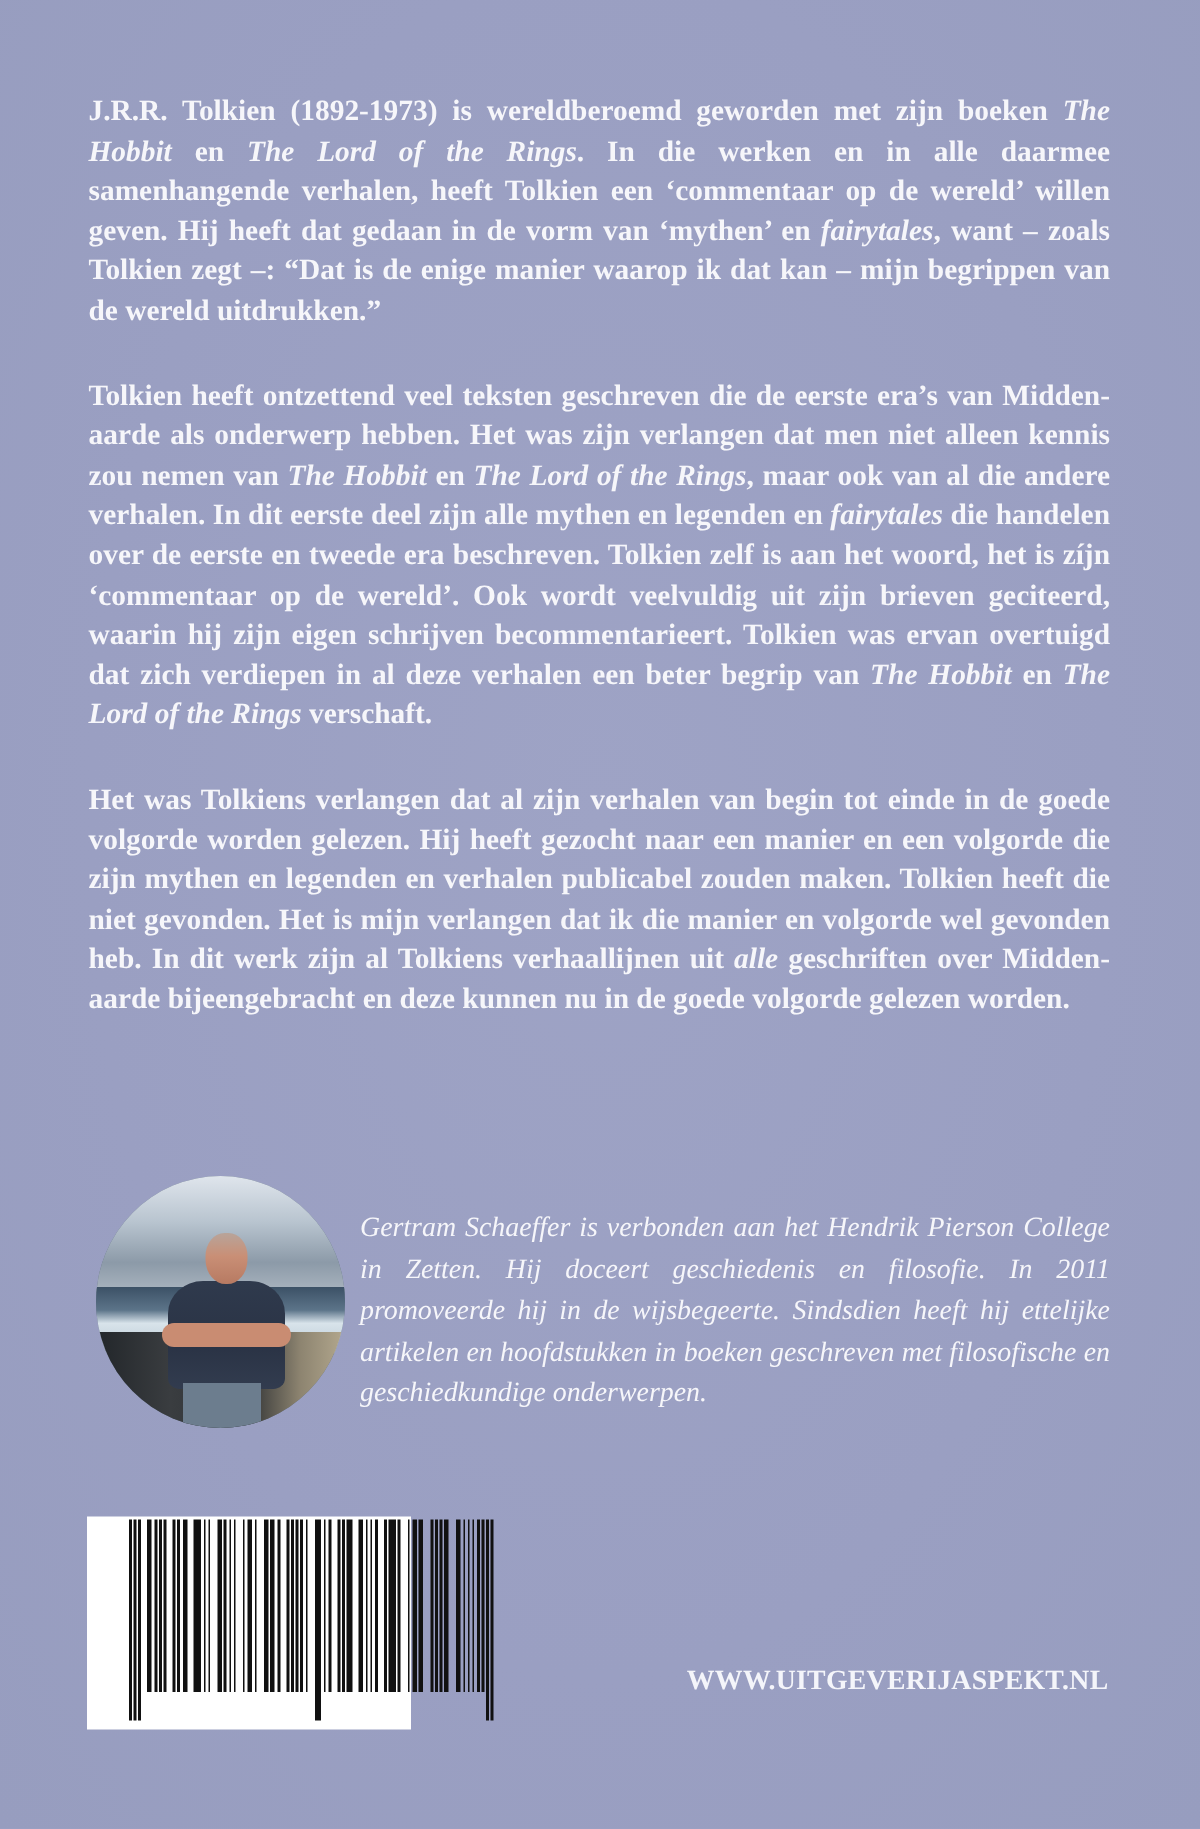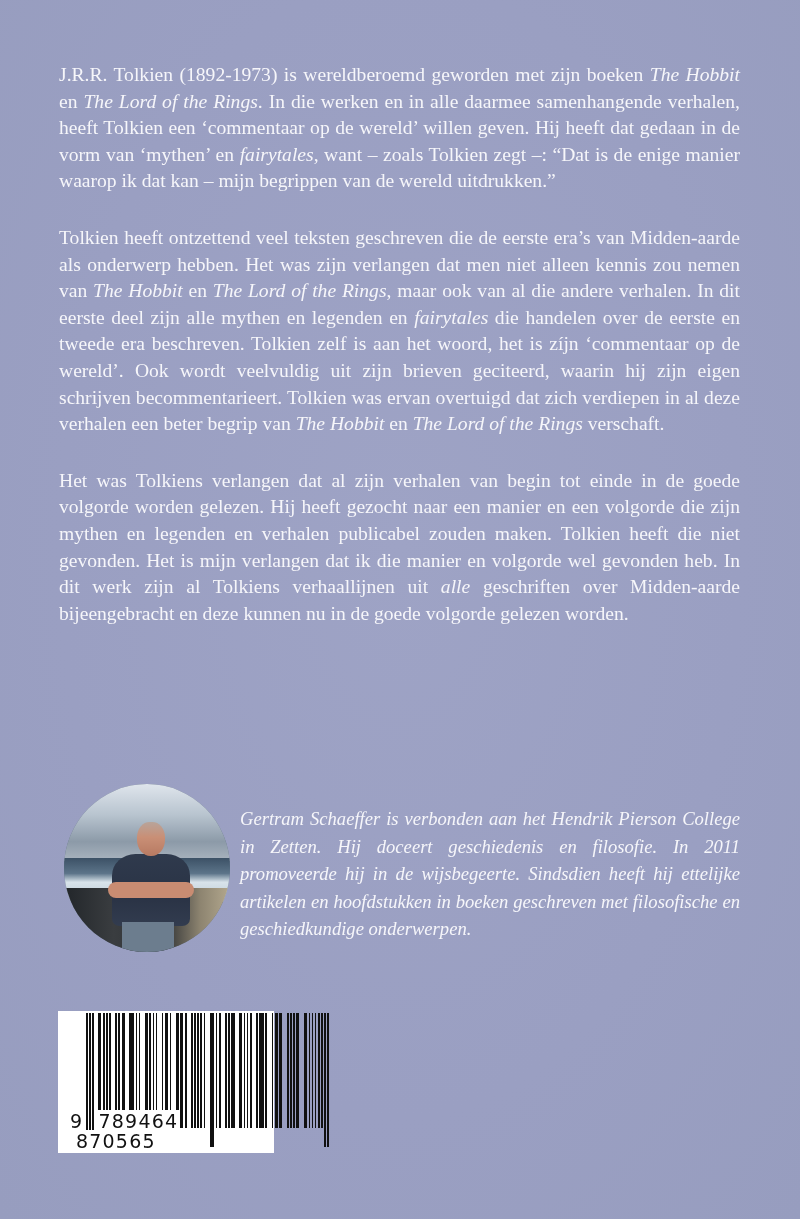--- a/index.html
+++ b/index.html
@@ -25,20 +25,21 @@
       left: 59px;
       top: 62px;
       width: 681px;
       font-size: 19.6px;
       line-height: 26.6px;
       text-align: justify;
       hyphens: manual;
     }
     .blurb p {
       margin: 0 0 30px 0;
+      font-weight: bold;
     }
     .blurb i, .bio i {
       font-style: italic;
     }
     .author-photo {
       position: absolute;
       left: 64px;
       top: 784px;
       width: 166px;
       height: 168px;
@@ -284,21 +285,17 @@
       <div style="width: 1.55px; flex: 0 0 auto;"></div>
       <div class="bar" style="width: 1.55px;"></div>
       <div style="width: 1.55px; flex: 0 0 auto;"></div>
       <div class="bar" style="width: 1.55px;"></div>
       <div style="width: 1.55px; flex: 0 0 auto;"></div>
       <div class="bar guard" style="width: 1.55px;"></div>
       <div style="width: 1.55px; flex: 0 0 auto;"></div>
       <div class="bar guard" style="width: 1.55px;"></div>
       <div style="width: 1.55px; flex: 0 0 auto;"></div>
     </div>
-  <div class="digits">
-    <span>9</span>
-    <span style="margin-left:6px">789464</span>
-    <span style="margin-left:6px">870565</span>
-  </div>
 </div>
 
 <div class="publisher">
+  <div>WWW.UITGEVERIJASPEKT.NL</div>
 </div>
 
 </body></html>

